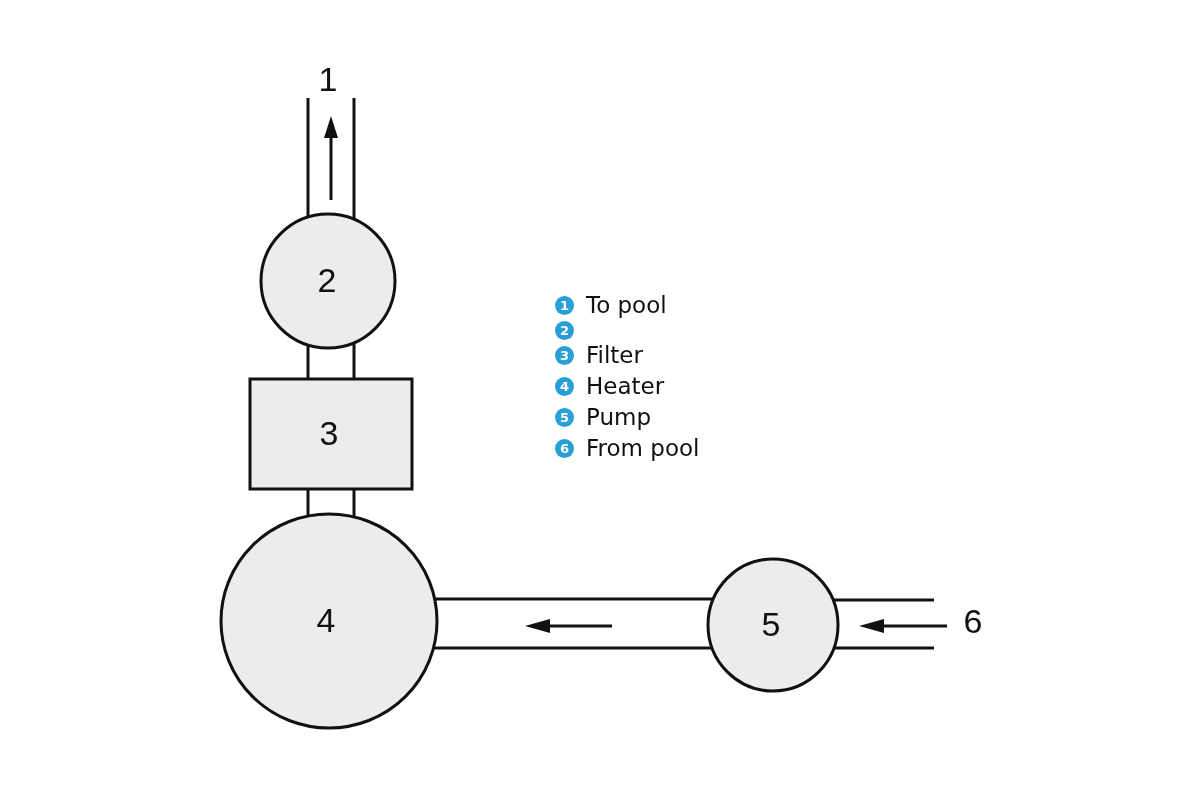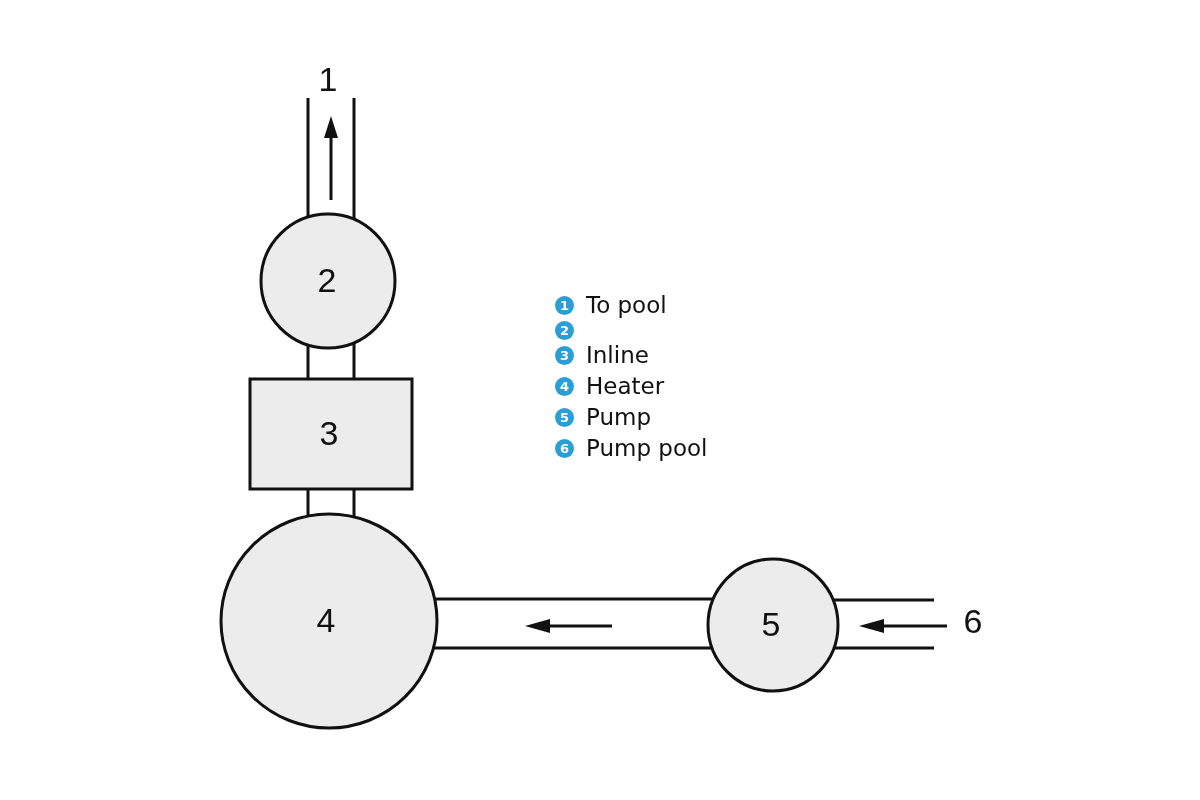--- a/index.html
+++ b/index.html
@@ -59,27 +59,27 @@
 <div class="legend">
   <div class="legend-item">
     <span class="badge" style="background: rgb(42, 159, 214);">1</span>
     <span>To pool</span>
   </div>
   <div class="legend-item">
     <span class="badge" style="background: rgb(42, 159, 214);">2</span>
   </div>
   <div class="legend-item">
     <span class="badge" style="background: rgb(42, 159, 214);">3</span>
-    <span>Inline</span>
+    <span>Filter</span>
   </div>
   <div class="legend-item">
     <span class="badge" style="background: rgb(42, 159, 214);">4</span>
     <span>Heater</span>
   </div>
   <div class="legend-item">
     <span class="badge" style="background: rgb(42, 159, 214);">5</span>
     <span>Pump</span>
   </div>
   <div class="legend-item">
     <span class="badge" style="background: rgb(42, 159, 214);">6</span>
-    <span>Pump pool</span>
+    <span>From pool</span>
   </div>
 </div>
 
 </body></html>

